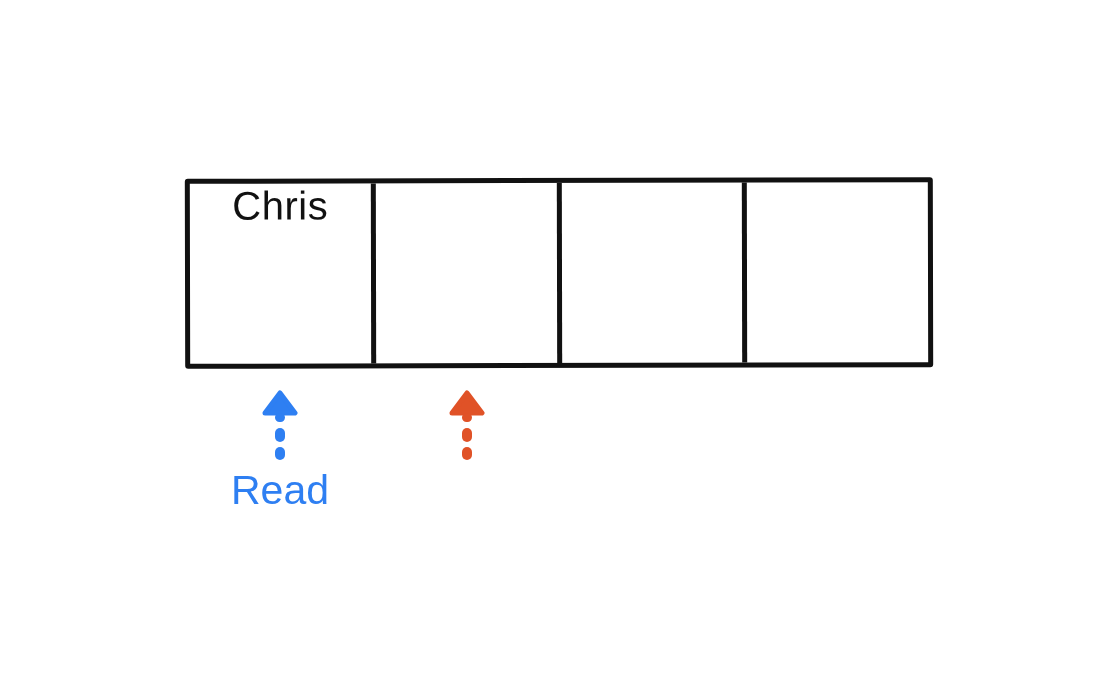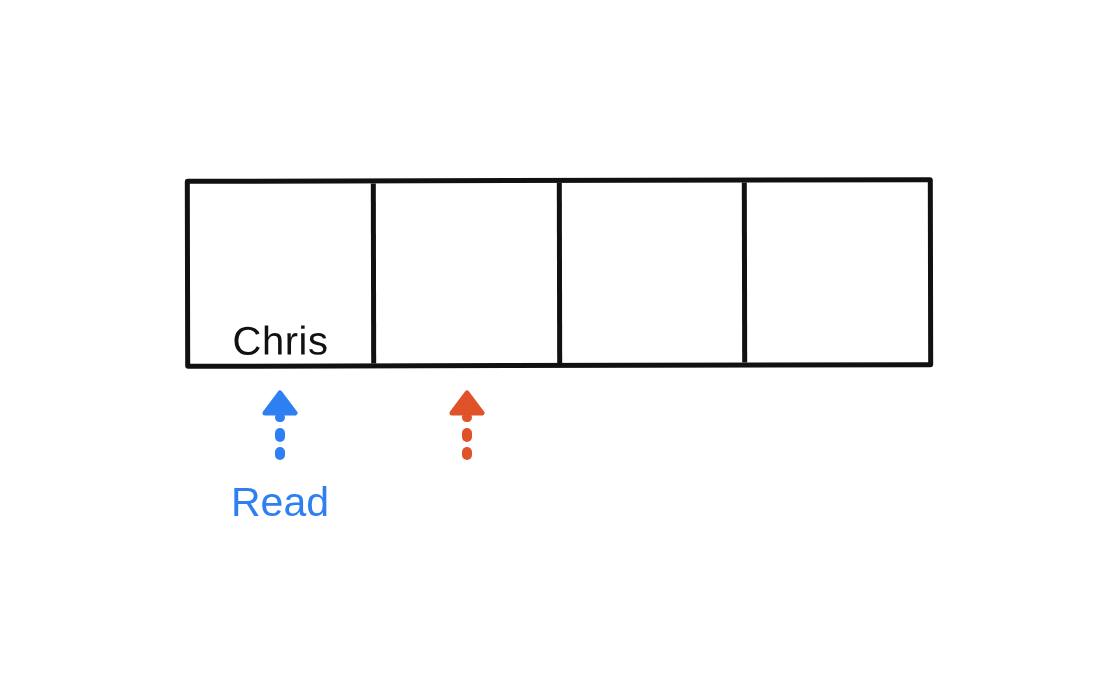--- a/index.html
+++ b/index.html
@@ -25,39 +25,39 @@
     display: flex;
     border: 5px solid #111111;
     border-radius: 3px;
     box-sizing: border-box;
     transform: rotate(-0.12deg); 
   }
   .cell {
     flex: 1 1 0;
     border-right: 5px solid #111111;
     display: flex;
-    align-items: flex-end;
+    align-items: flex-start;
     justify-content: center;
     font-size: 40px;
     letter-spacing: 0.5px;
     color: #111111;
   }
   .cell:last-child {
     border-right: none;
   }
   .cell:nth-child(2) { transform: none; }
   
   .pointer {
     position: absolute;
     width: 130px;
     display: flex;
     flex-direction: column;
     align-items: center;
   }
-  .pointer-read  { left: 215px; top: 390px; gap: 12px; }
+  .pointer-read  { left: 215px; top: 390px; }
   .pointer-write { left: 402px; top: 390px; }
   .pointer-label {
     margin-top: 8px;
     font-size: 41px;
     line-height: 1.1;
   }
   .label-read  { color: #2e7ff2; }
   .label-write { color: #e05227; }
   .arrow-svg { display: block; }
 </style>

